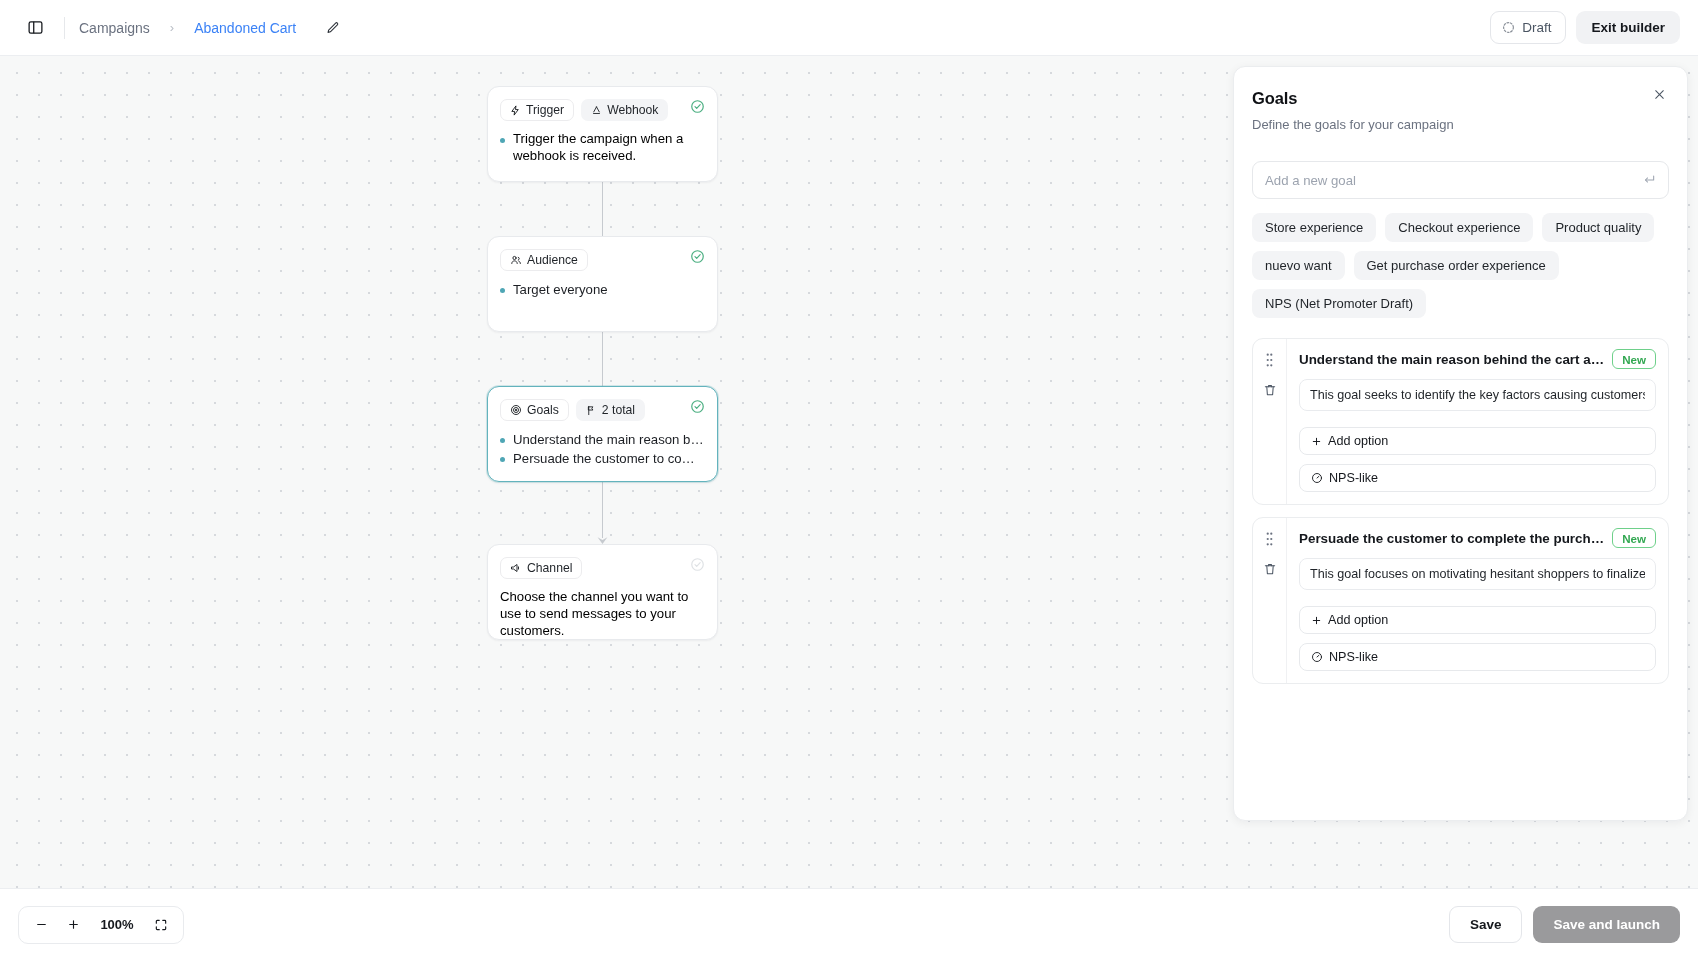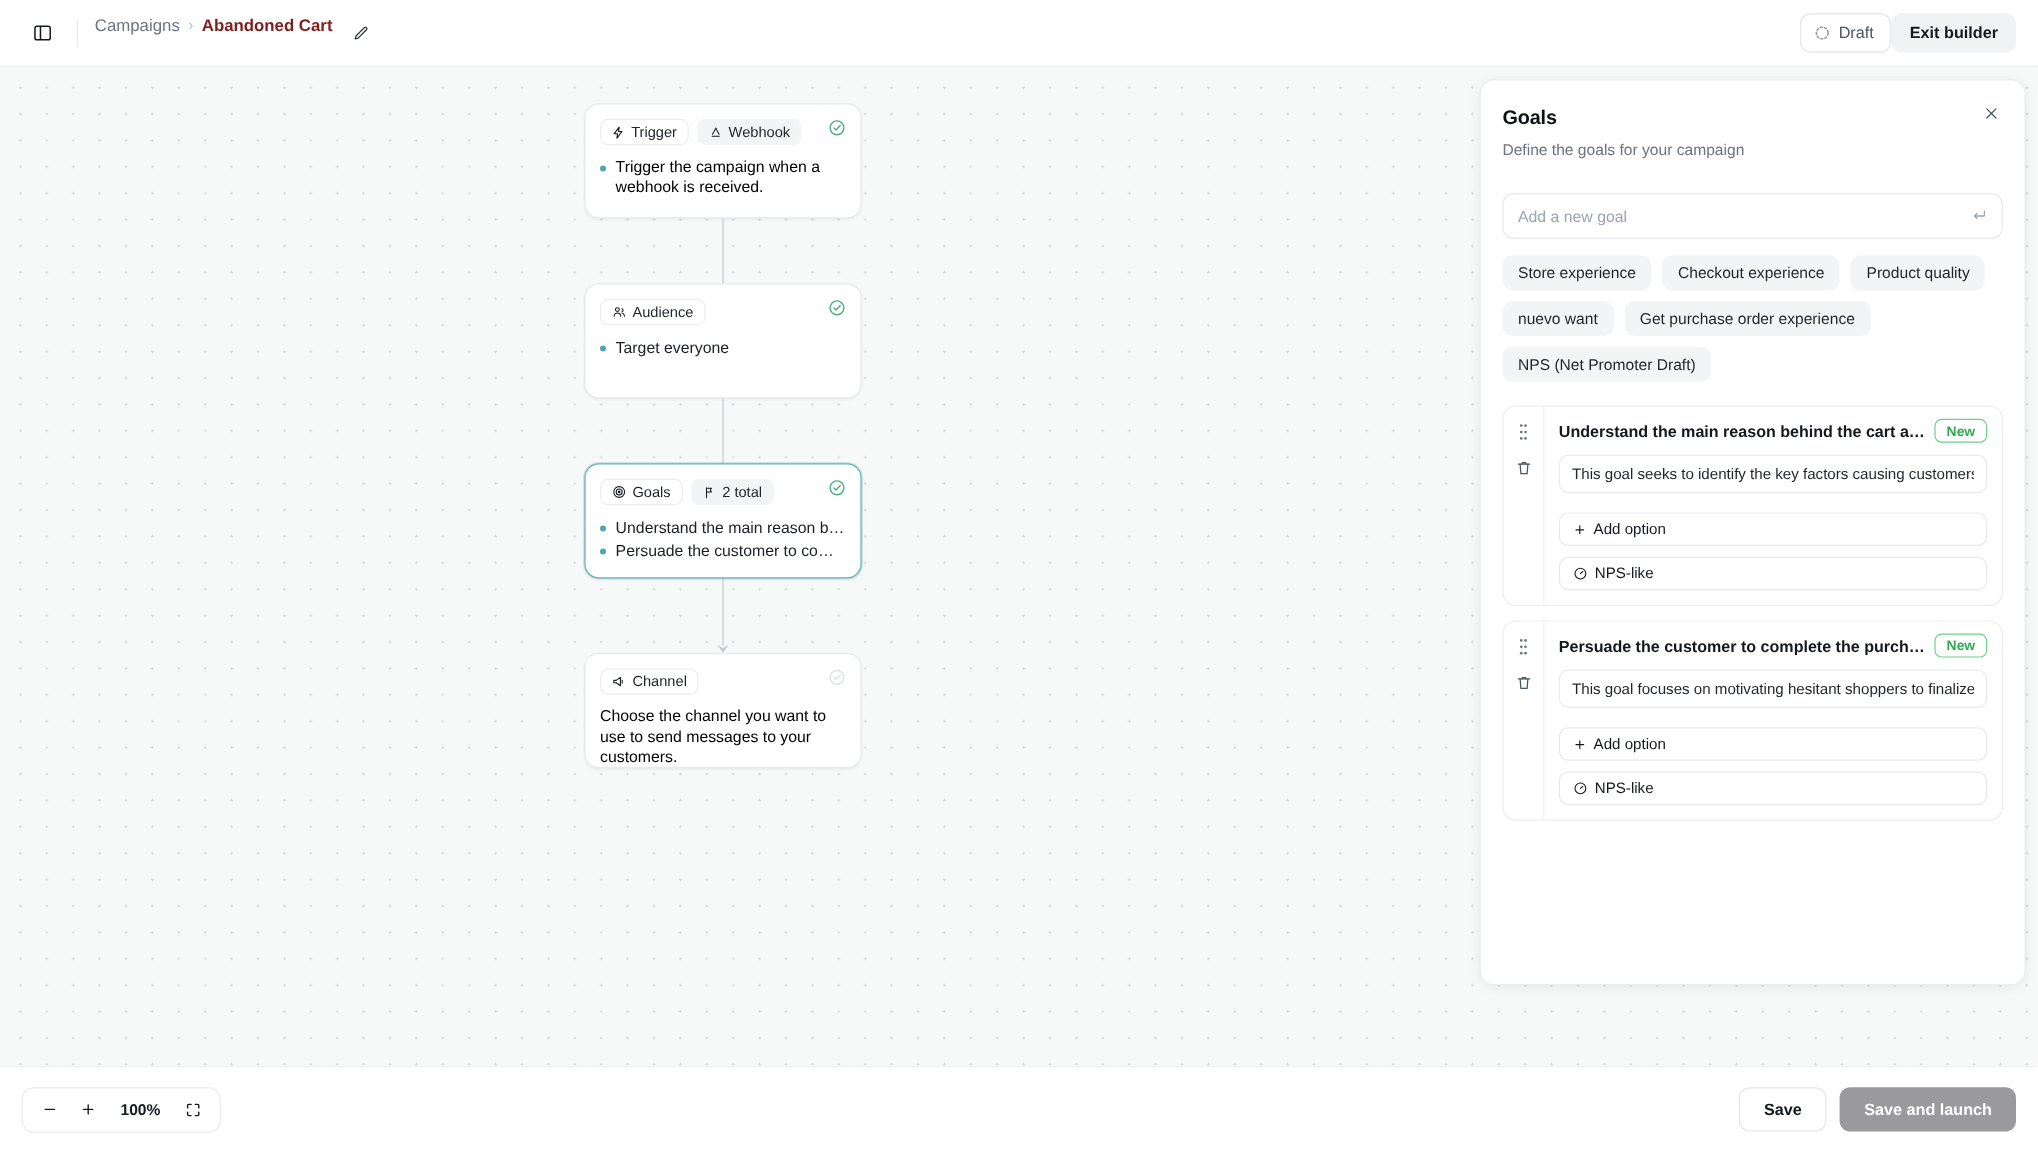--- a/index.html
+++ b/index.html
@@ -21,26 +21,26 @@
     padding: 0 18px 0 20px;
     gap: 14px;
     position: relative; z-index: 30;
   }
   .icon-btn {
     width: 30px; height: 30px; border-radius: 7px;
     display: flex; align-items: center; justify-content: center;
     background: transparent; border: none; cursor: pointer;
   }
   .vdiv { width: 1px; height: 22px; background: #e6e8eb; }
-  .crumbs { display: flex; align-items: flex-start; gap: 7px; font-size: 14px; }
+  .crumbs { display: flex; align-items: center; gap: 20px; font-size: 14px; }
   .crumb-link { color: #6b7280; cursor: pointer; }
   .crumb-sep { color: #b9bec6; font-size: 13px; }
-  .crumb-current { color: #7f1d1d; font-weight: 700; }
+  .crumb-current { color: #3b82f6; font-weight: 400; }
   .pencil-btn { margin-left: 2px; }
-  .topbar-right { margin-left: auto; display: flex; align-items: center; gap: 0; }
+  .topbar-right { margin-left: auto; display: flex; align-items: center; gap: 10px; }
   .draft-badge {
     display: flex; align-items: center; gap: 7px;
     height: 33px; padding: 0 14px 0 11px;
     border: 1px solid #e4e6ea; border-radius: 9px;
     font-size: 13.5px; color: #4b5563; background: #fff; cursor: pointer;
   }
   .exit-btn {
     height: 33px; padding: 0 15px;
     background: #f1f2f4; border: none; border-radius: 9px;
     font-size: 13.5px; font-weight: 700; color: #15181d;

